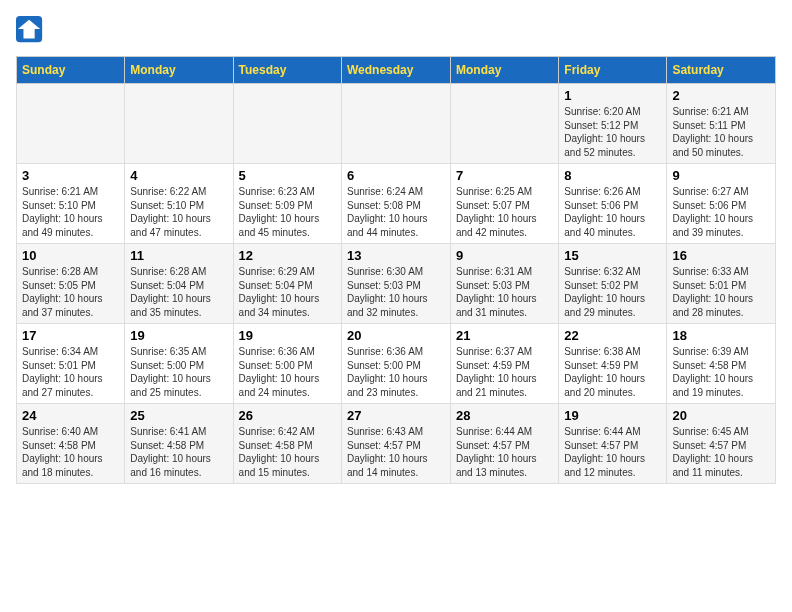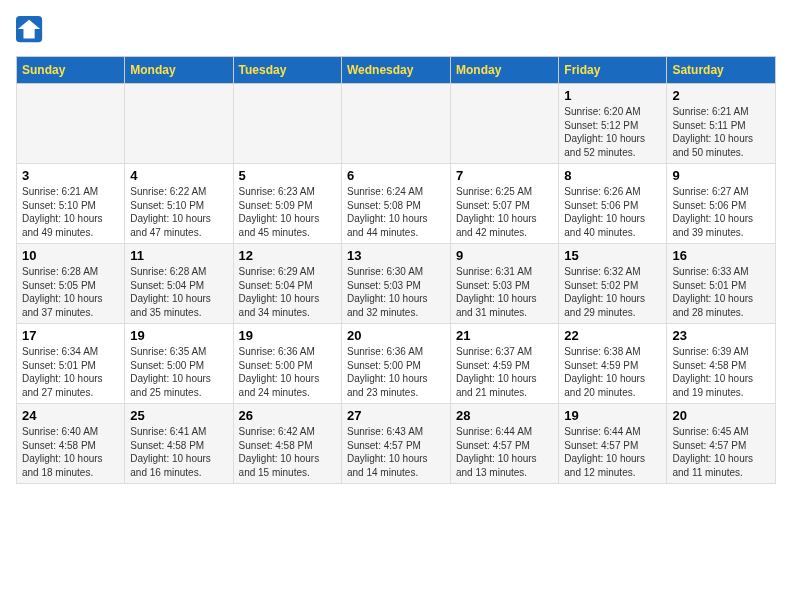--- a/index.html
+++ b/index.html
@@ -214,21 +214,21 @@
         </td>
         <td>
           <span class="day-num">21</span>
           <div class="day-detail">Sunrise: 6:37 AM<br>Sunset: 4:59 PM<br>Daylight: 10 hours and 21 minutes.</div>
         </td>
         <td>
           <span class="day-num">22</span>
           <div class="day-detail">Sunrise: 6:38 AM<br>Sunset: 4:59 PM<br>Daylight: 10 hours and 20 minutes.</div>
         </td>
         <td>
-          <span class="day-num">23</span>
+          <span class="day-num">18</span>
           <div class="day-detail">Sunrise: 6:39 AM<br>Sunset: 4:58 PM<br>Daylight: 10 hours and 19 minutes.</div>
         </td>
       </tr>
       <tr>
         <td>
           <span class="day-num">24</span>
           <div class="day-detail">Sunrise: 6:40 AM<br>Sunset: 4:58 PM<br>Daylight: 10 hours and 18 minutes.</div>
         </td>
         <td>
           <span class="day-num">25</span>

